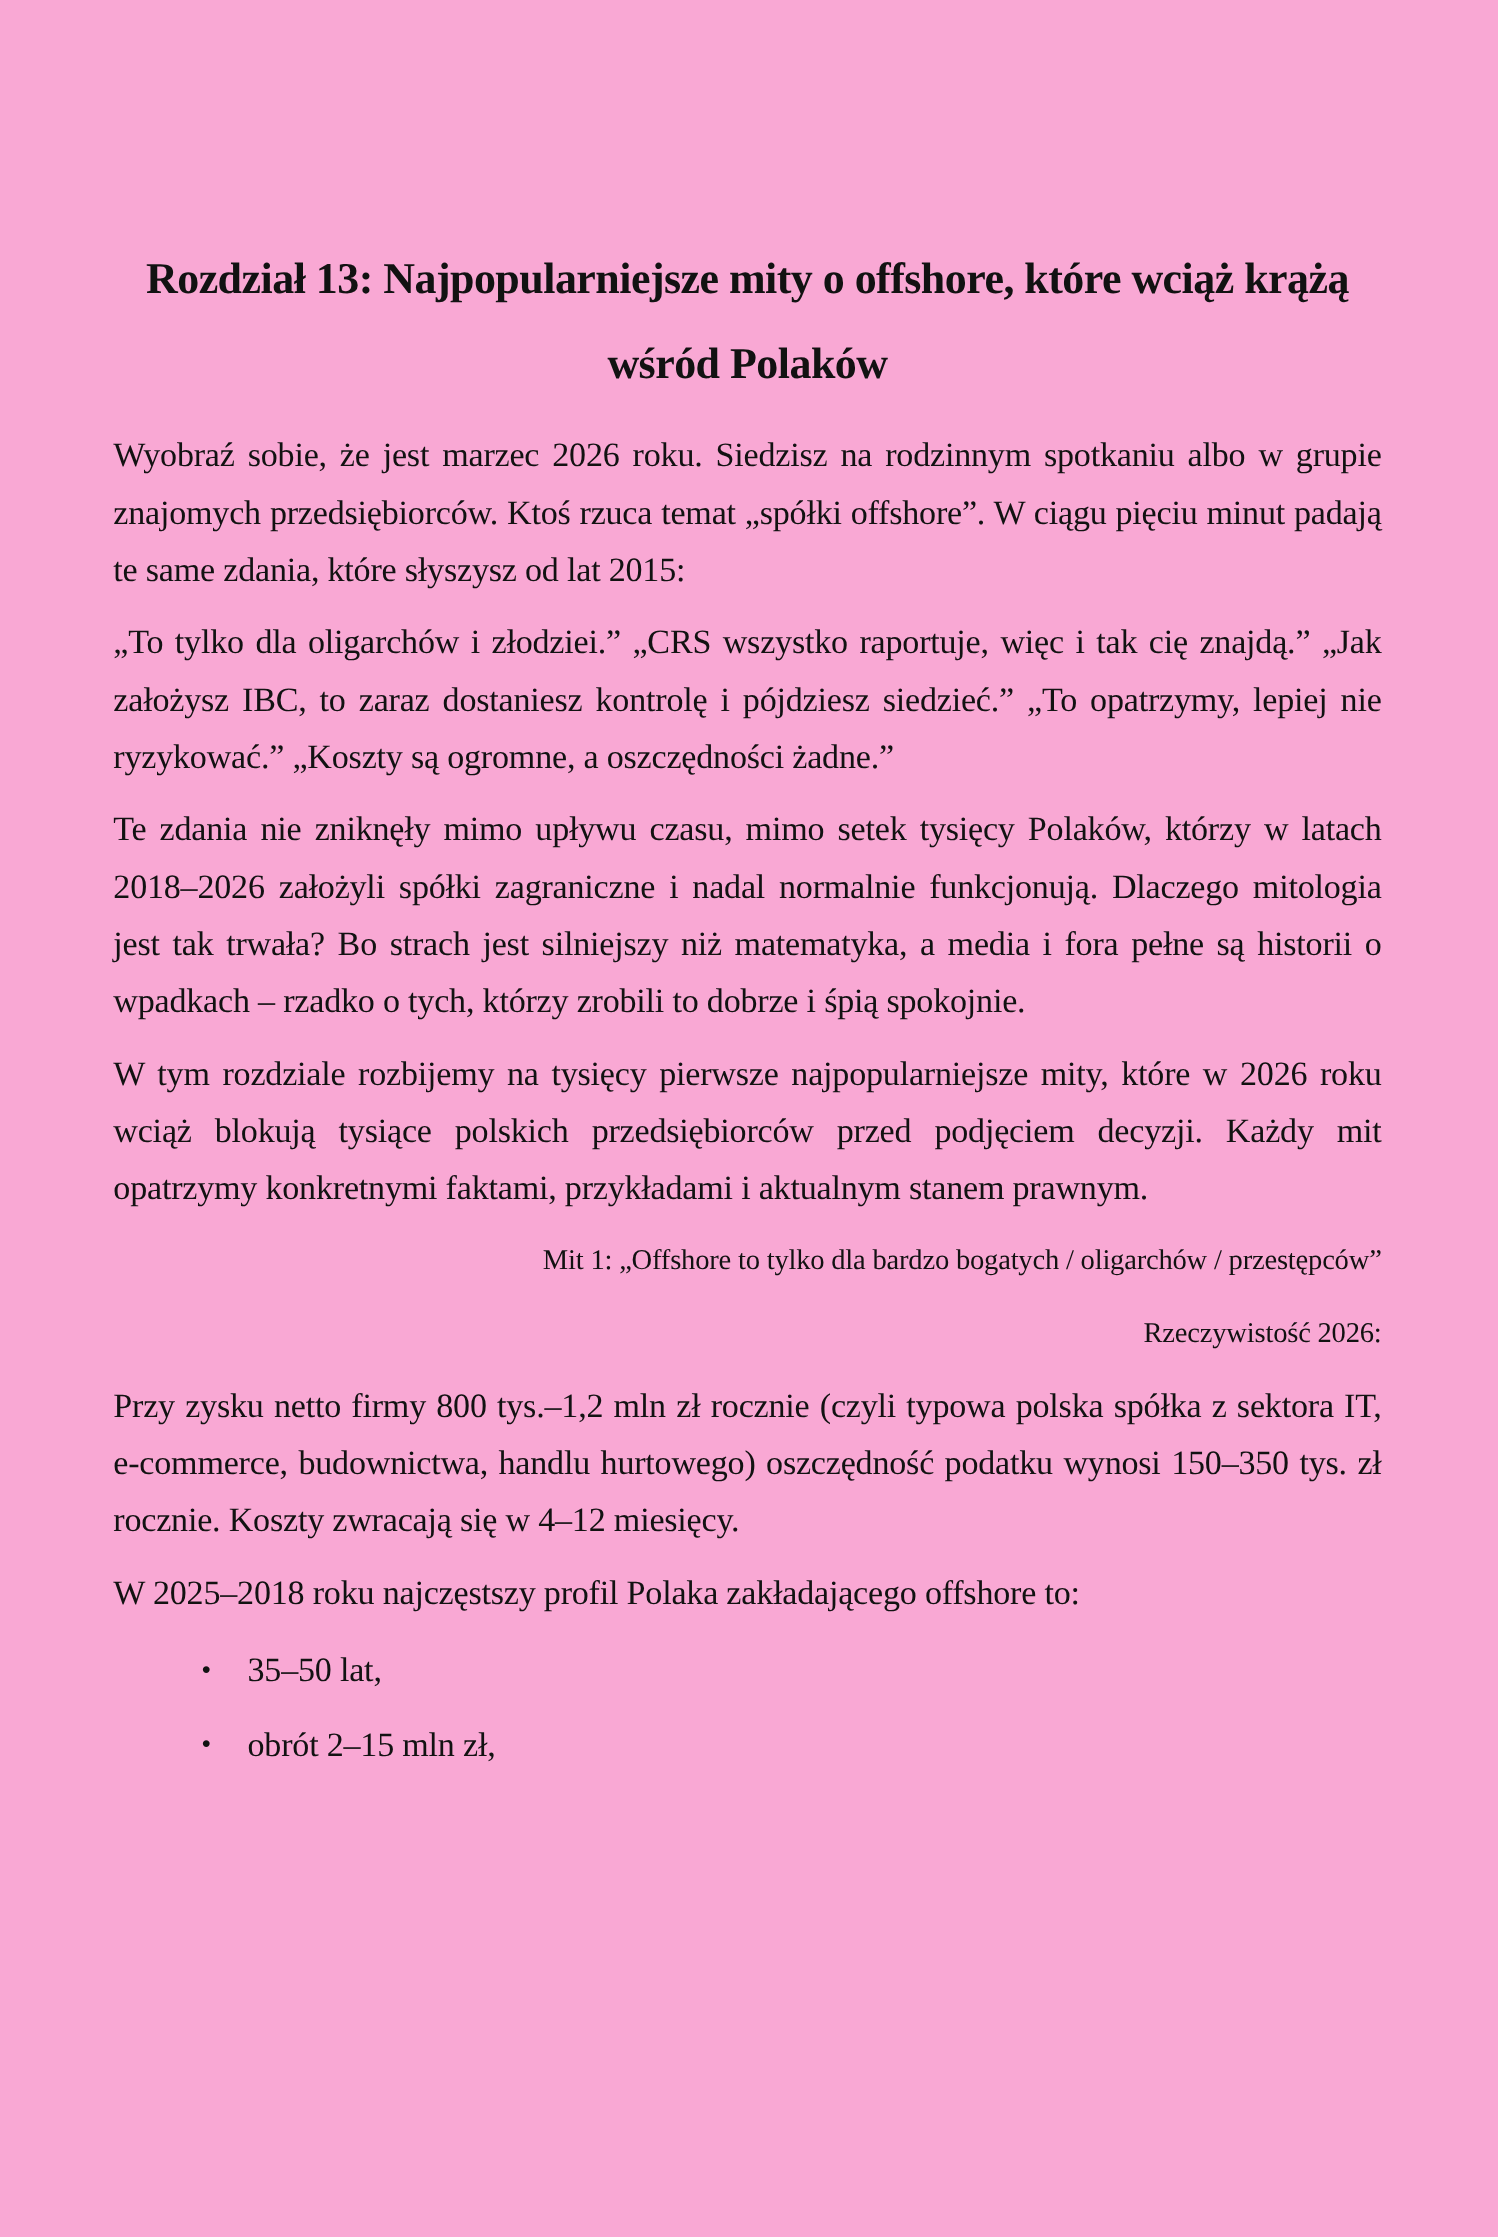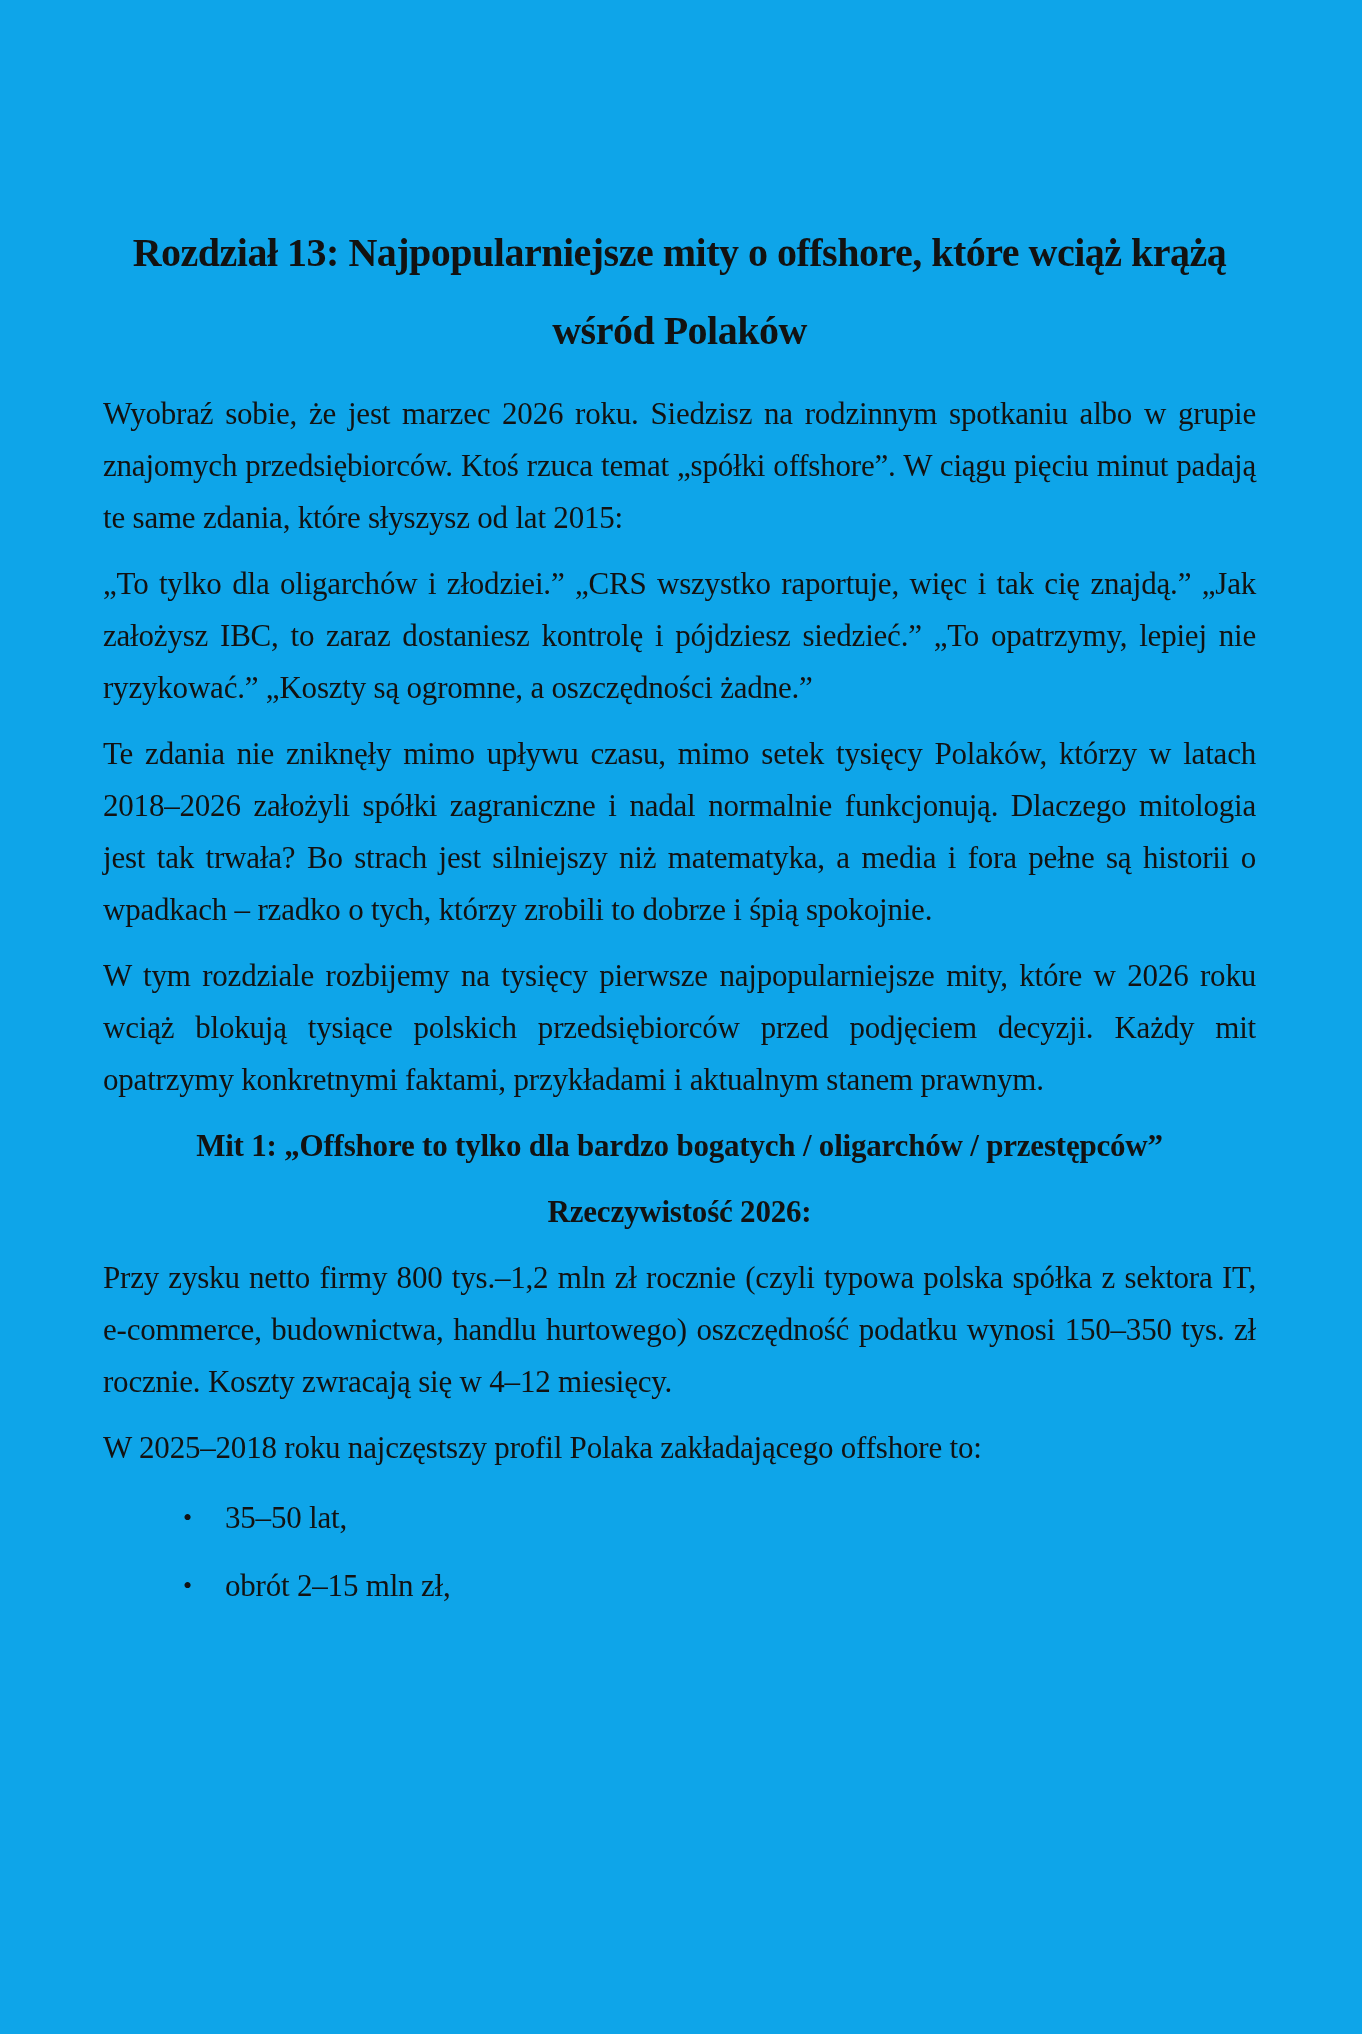--- a/index.html
+++ b/index.html
@@ -5,21 +5,21 @@
   html, body {
     margin: 0;
     padding: 0;
     background: #ffffff;
   }
   .page {
     position: relative;
     width: 1362px;
     height: 2034px;
     margin: 0 auto;
-    background: #0ea5e9;
+    background: #f9a8d4;
     box-sizing: border-box;
     padding: 214px 106px 0 103px;
     overflow: hidden;
     font-family: "Liberation Serif", "DejaVu Serif", serif;
     color: #121212;
   }
   .chapter-title {
     font-size: 40px;
     font-weight: bold;
     line-height: 78px;
@@ -29,25 +29,25 @@
   }
   .body-par {
     font-size: 31px;
     line-height: 52px;
     letter-spacing: -0.2px;
     text-align: justify;
     margin: 0 0 14px 0;
   }
   .body-par:last-of-type { margin-bottom: 0; }
   .subheading {
-    font-size: 31px;
-    font-weight: bold;
+    font-size: 26px;
+    font-weight: normal;
     line-height: 52px;
     letter-spacing: -0.2px;
-    text-align: center;
+    text-align: right;
     margin: 0 0 14px 0;
   }
   .bold-run { font-weight: normal; }
   .bullet-list {
     list-style: none;
     margin: 18px 0 0 0;
     padding: 0;
   }
   .bullet-item {
     position: relative;

